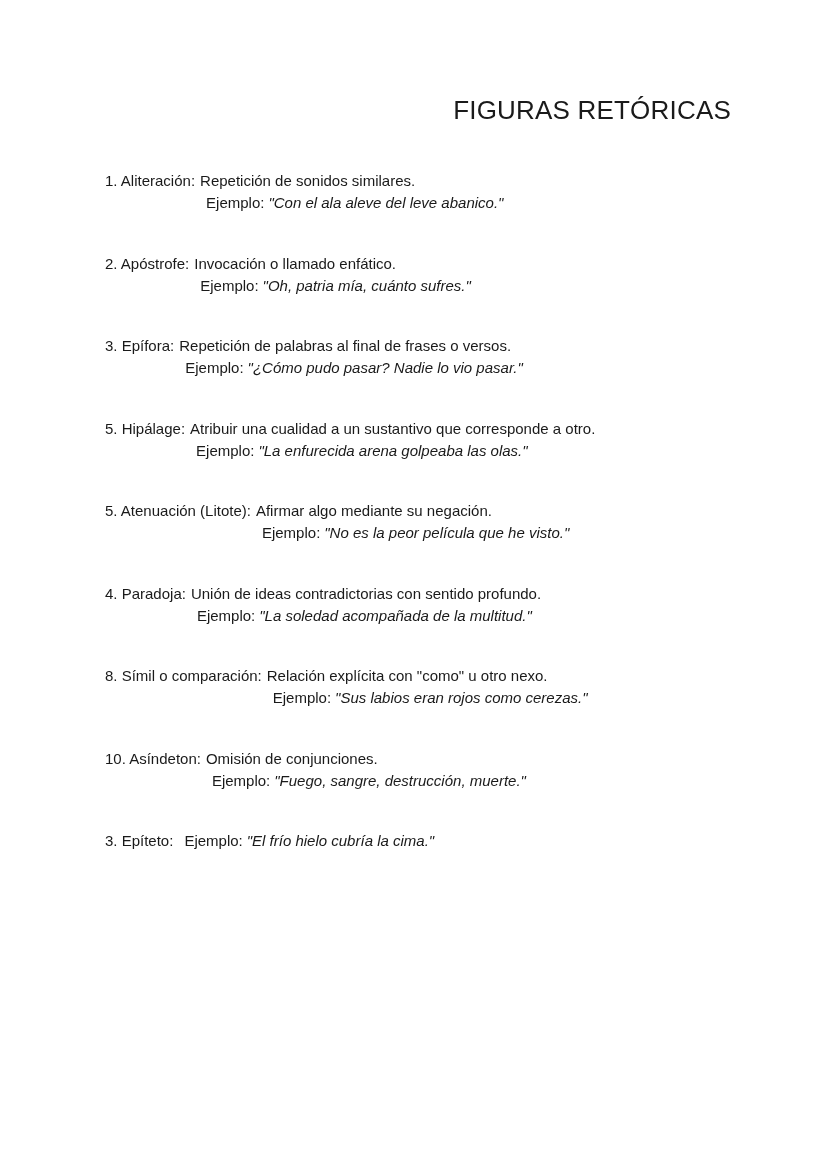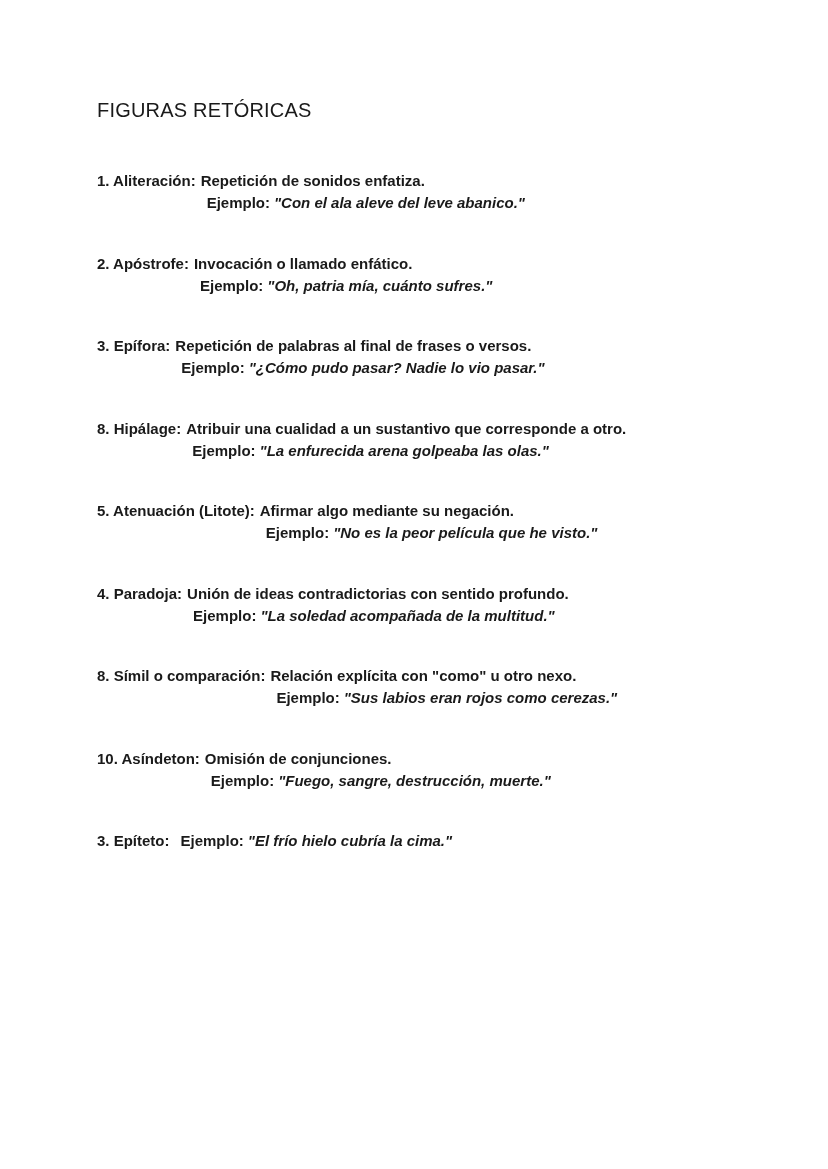--- a/index.html
+++ b/index.html
@@ -15,31 +15,30 @@
     background: #ffffff;
     color: #000000;
     font-family: "Liberation Sans", sans-serif;
     font-size: 15px;
     box-sizing: border-box;
     padding: 96px 97px 0 97px;
     overflow: hidden;
   }
   .doc-title {
     margin: 0 0 46px 0;
-    font-size: 20px;
+    font-size: 26px;
     font-weight: 400;
     line-height: 28px;
-    text-align: left;
+    text-align: right;
     letter-spacing: 0.2px;
     color: #1a1a1a;
   }
   .figures-list {
-    margin: 0;
+    margin: 8px;
     padding: 0;
-    font-weight: bold;
   }
   .figure-item {
     display: grid;
     grid-template-columns: max-content 1fr;
     column-gap: 5px;
     line-height: 22px;
     margin-bottom: 38.5px;
     color: #1a1a1a;
   }
   .figure-term {
@@ -60,21 +59,21 @@
 </style>
 </head>
 <body>
 
 <div class="page">
   <h1 class="doc-title">FIGURAS RETÓRICAS</h1>
 
   <div class="figures-list">
   <div class="figure-item">
     <span class="figure-term">1. Aliteración:</span>
-    <span class="figure-definition">Repetición de sonidos enfatiza.</span>
+    <span class="figure-definition">Repetición de sonidos similares.</span>
     <span class="example-line">
       <span>Ejemplo:</span><em>"Con el ala aleve del leve abanico."</em>
     </span>
   </div>
 
   <div class="figure-item">
     <span class="figure-term">2. Apóstrofe:</span>
     <span class="figure-definition">Invocación o llamado enfático.</span>
     <span class="example-line">
       <span>Ejemplo:</span><em>"Oh, patria mía, cuánto sufres."</em>
@@ -83,21 +82,21 @@
 
   <div class="figure-item">
     <span class="figure-term">3. Epífora:</span>
     <span class="figure-definition">Repetición de palabras al final de frases o versos.</span>
     <span class="example-line">
       <span>Ejemplo:</span><em>"¿Cómo pudo pasar? Nadie lo vio pasar."</em>
     </span>
   </div>
 
   <div class="figure-item">
-    <span class="figure-term">8. Hipálage:</span>
+    <span class="figure-term">5. Hipálage:</span>
     <span class="figure-definition">Atribuir una cualidad a un sustantivo que corresponde a otro.</span>
     <span class="example-line">
       <span>Ejemplo:</span><em>"La enfurecida arena golpeaba las olas."</em>
     </span>
   </div>
 
   <div class="figure-item">
     <span class="figure-term">5. Atenuación (Litote):</span>
     <span class="figure-definition">Afirmar algo mediante su negación.</span>
     <span class="example-line">

